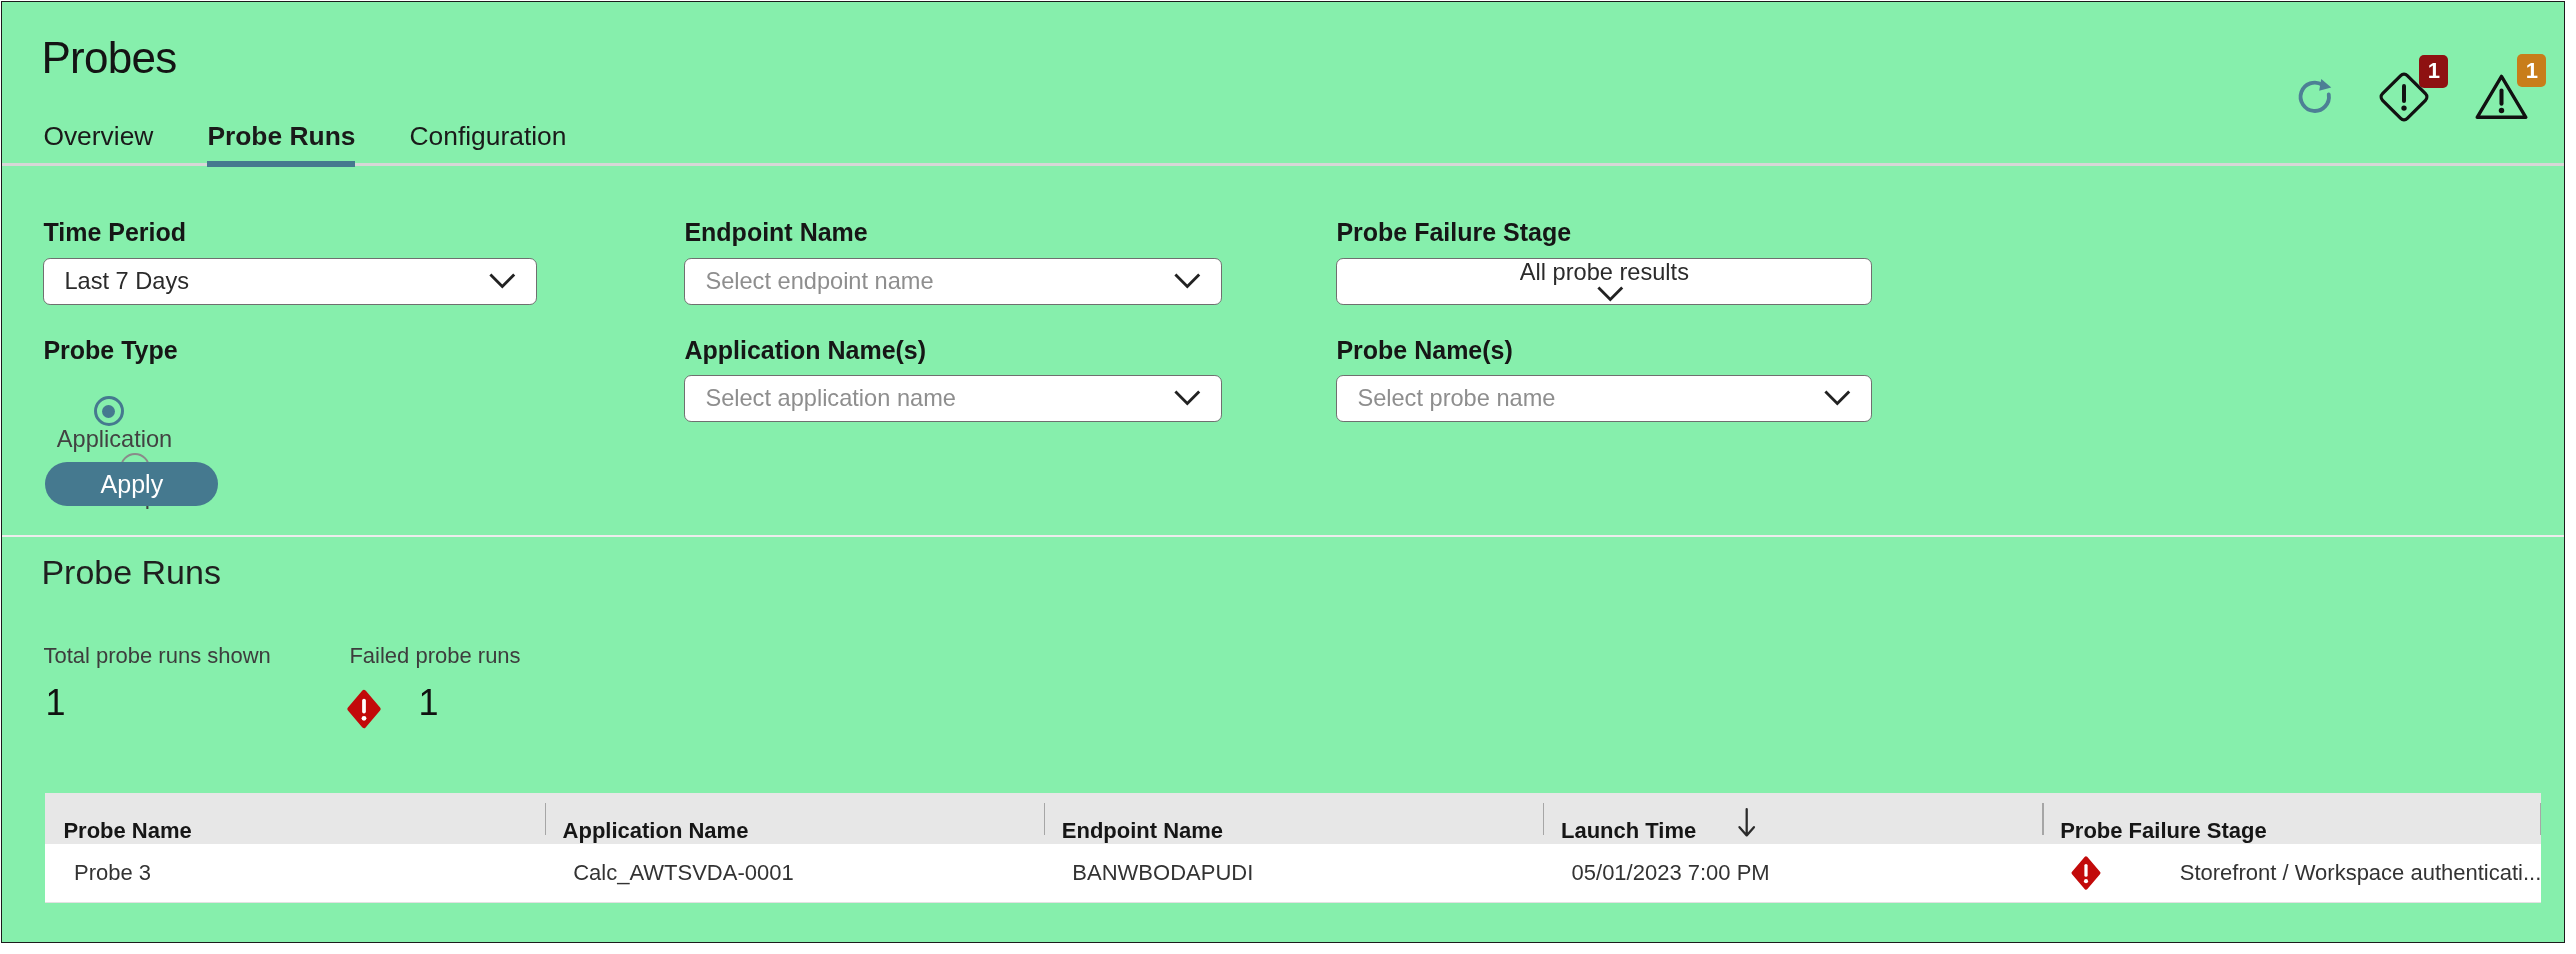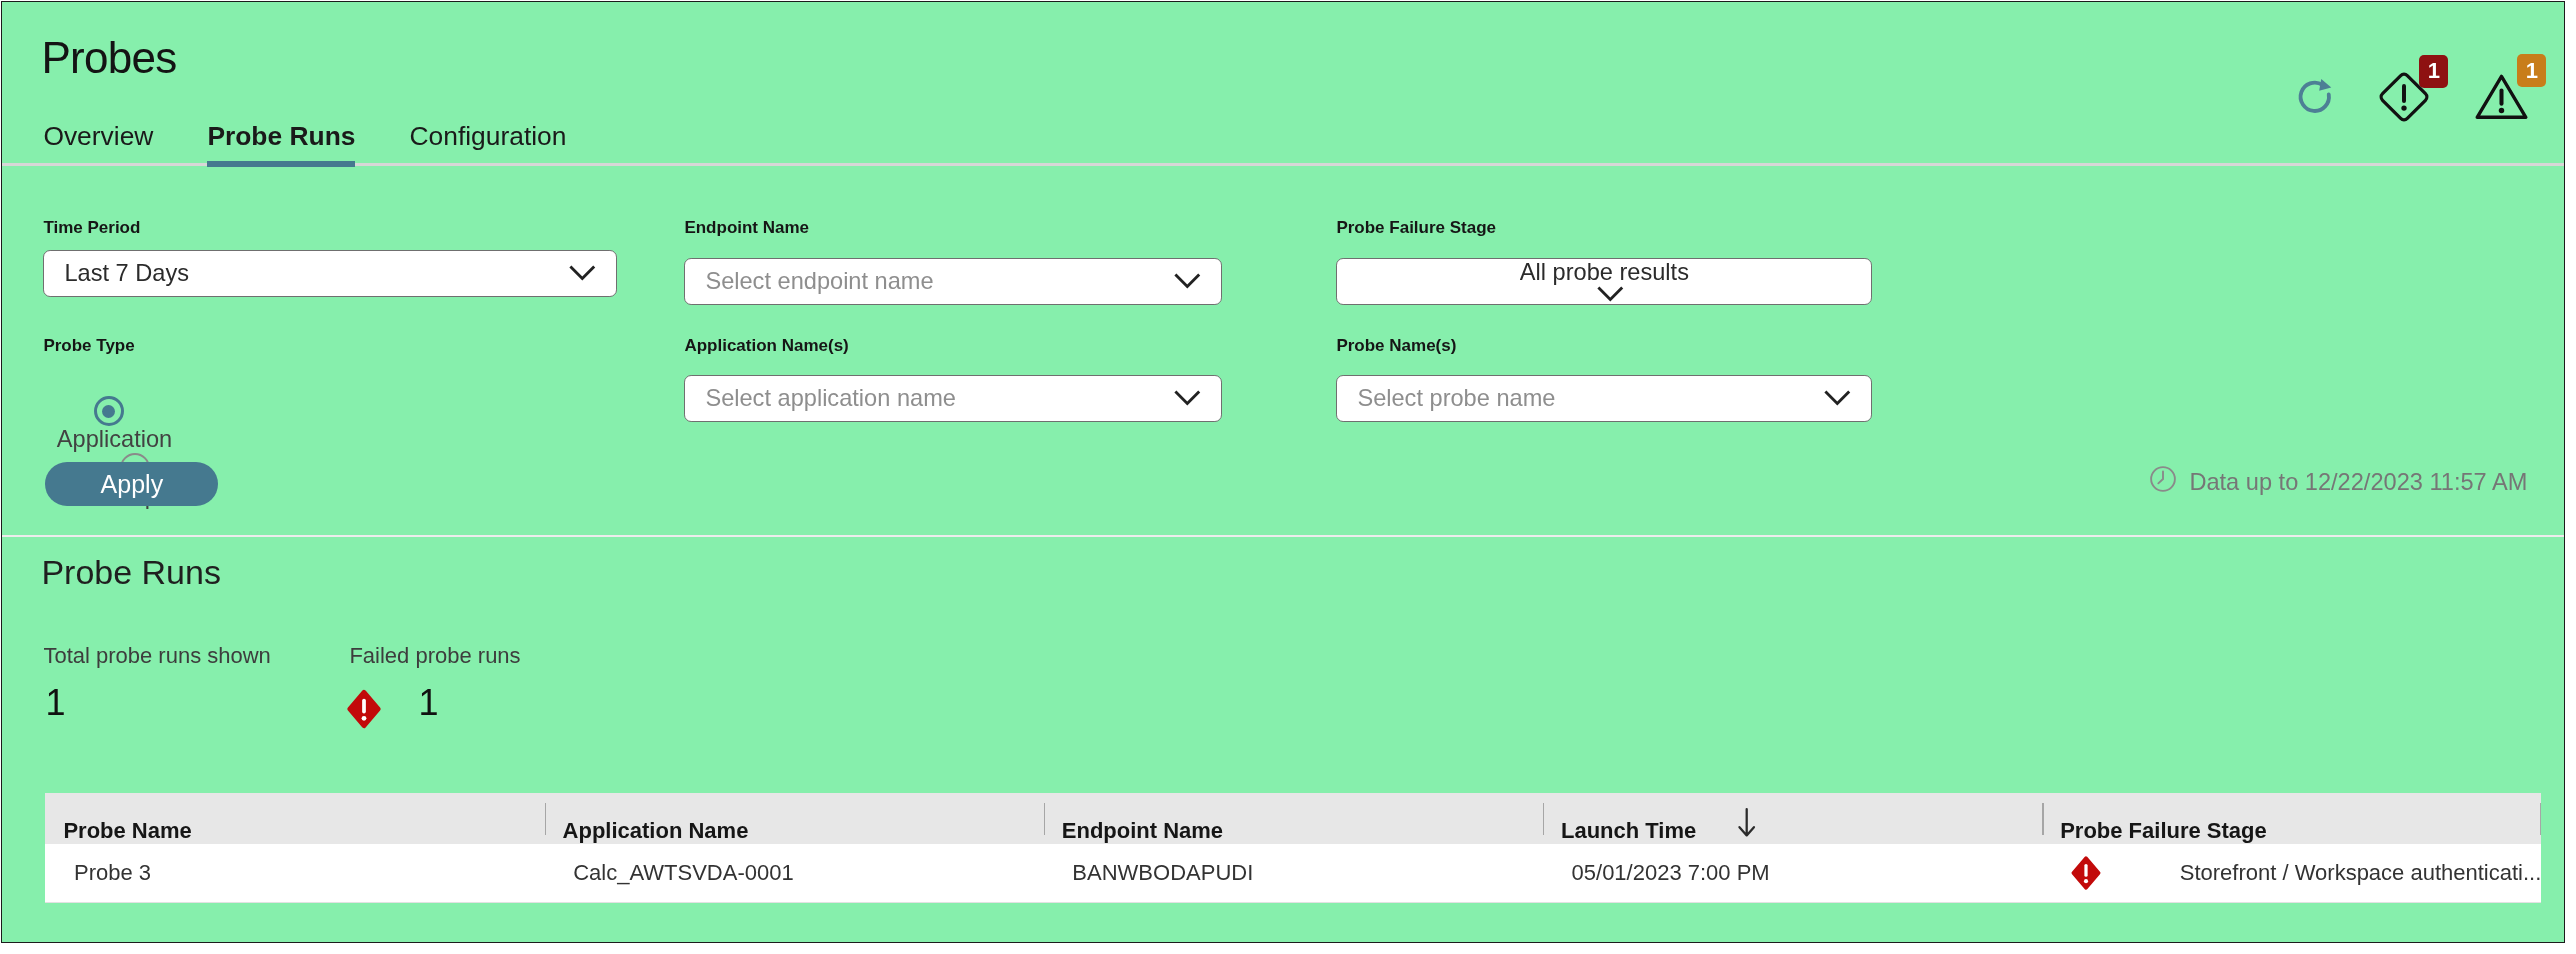--- a/index.html
+++ b/index.html
@@ -48,21 +48,21 @@
   .tab{
     font-size:26.4px;color:#1a1a1a;padding-bottom:11.4px;margin-right:54px;
     position:relative;cursor:pointer;white-space:nowrap;
   }
   .tab.active{font-weight:700;}
   .tab.active::after{
     content:'';position:absolute;left:0;right:0;bottom:-3.6px;height:5.7px;
     background:var(--accent);
   }
   
-  .flabel{position:absolute;font-size:17px;font-weight:700;color:#161616;}
+  .flabel{position:absolute;font-size:25px;font-weight:700;color:#161616;}
   .dropdown{
     position:absolute;height:47px;border:1.4px solid #6f6f6f;border-radius:7.1px;
     background:#fff;display:flex;align-items:center;
     padding:0 20px;cursor:pointer;
   }
   .dropdown .val{font-size:23.6px;color:#2b2b2b;flex:1;white-space:nowrap;overflow:hidden;}
   .dropdown .val.placeholder{color:#8e8e8e;}
   .chev{flex:0 0 auto;margin-left:11.4px;}
   .radio-row{position:absolute;display:flex;align-items:center;flex-direction:column;}
   .radio{
@@ -151,21 +151,21 @@
     </span>
   </div>
 
   <div class="tabbar">
     <div class="tab">Overview</div>
     <div class="tab active">Probe Runs</div>
     <div class="tab">Configuration</div>
   </div>
 
   <div class="flabel" style="left:41px;top:216px;">Time Period</div>
-  <div class="dropdown" style="left:41px;top:248px;width:574px;">
+  <div class="dropdown" style="left:41px;top:256px;width:494px;">
     <span class="val">Last 7 Days</span>
     <span class="chev">
       <svg width="28.6" height="17" viewBox="0 0 24 14">
           <path d="M2 2 L12 12 L22 2" fill="none" stroke="#222" stroke-width="2.4"></path>
         </svg>
     </span>
   </div>
 
   <div class="flabel" style="left:682px;top:216px;">Endpoint Name</div>
   <div class="dropdown" style="left:682px;top:256px;width:538px;">
@@ -212,29 +212,20 @@
     <span class="val placeholder">Select probe name</span>
     <span class="chev">
       <svg width="28.6" height="17" viewBox="0 0 24 14">
           <path d="M2 2 L12 12 L22 2" fill="none" stroke="#222" stroke-width="2.4"></path>
         </svg>
     </span>
   </div>
 
   <button class="apply-btn">Apply</button>
 
-  <div class="freshness">
-    <span>
-      <svg width="30" height="30" viewBox="0 0 48 48">
-        <circle cx="24" cy="24" r="19" fill="none" stroke="#8a8a8a" stroke-width="3"></circle>
-        <path d="M24 12 L24 24 L16.5 31" fill="none" stroke="#8a8a8a" stroke-width="3" stroke-linecap="round"></path>
-      </svg>
-    </span>
-    <span>Data up to 12/22/2023 11:57 AM</span>
-  </div>
 
   <div class="separator"></div>
 
   <div class="section-title">Probe Runs</div>
 
   <div class="stat-label" style="left:41px;top:641px;">Total probe runs shown</div>
   <div class="stat-value" style="left:43px;top:680px;">1</div>
 
   <div class="stat-label" style="left:347px;top:641px;">Failed probe runs</div>
   <div class="stat-icon" style="left:345px;top:687px;">

